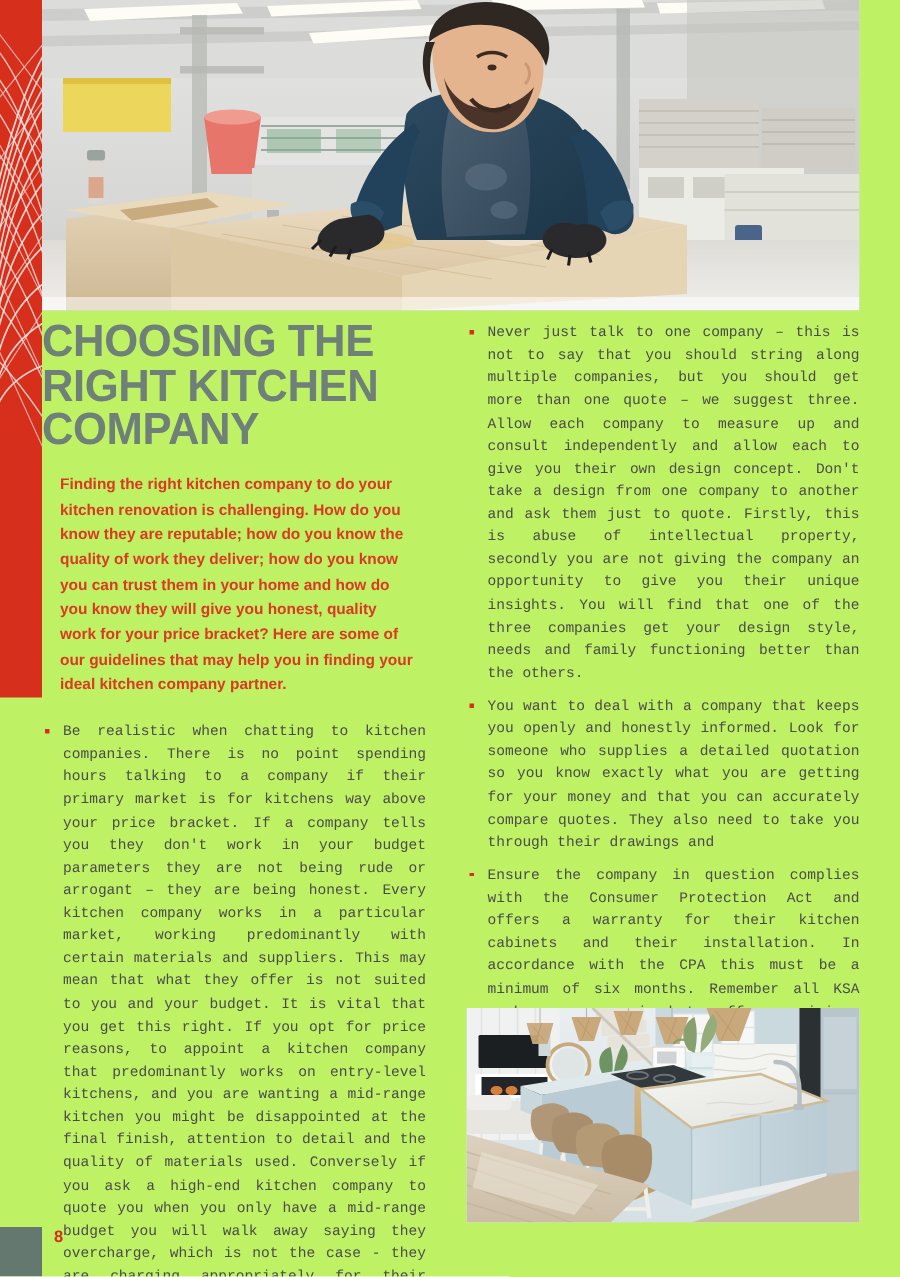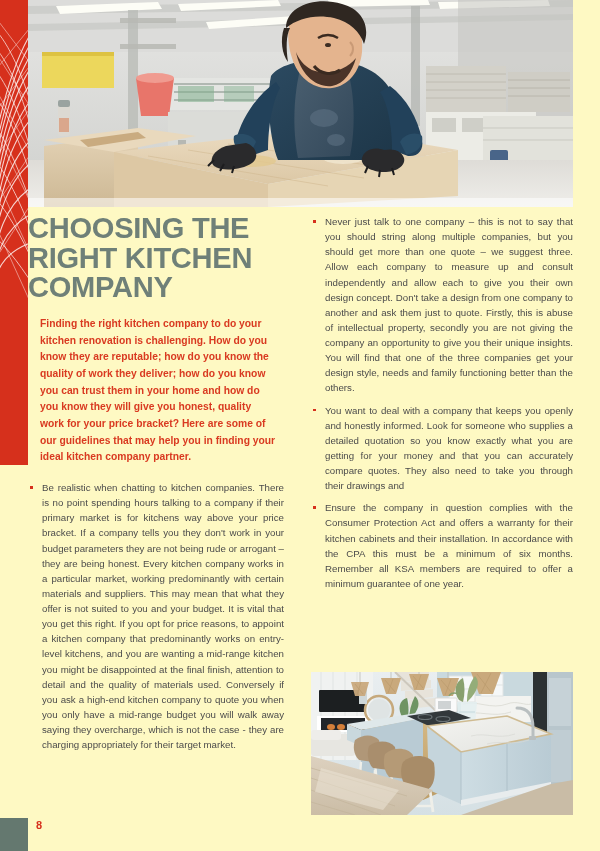--- a/index.html
+++ b/index.html
@@ -13,21 +13,21 @@
     position: relative;
     overflow: hidden;
     font-family: "Liberation Sans", sans-serif;
     -webkit-font-smoothing: antialiased;
   }
 
   
   .page {
     position: absolute;
     inset: 0;
-    background: #fef9c3;
+    background: #bef264;
   }
 
   
   .spine {
     position: absolute;
     left: 0;
     top: 0;
     width: 28px;
     height: 465px;
     background: #d6301c;
@@ -98,20 +98,21 @@
     line-height: 1.62;
     margin: 14px 0 14px 12px;
     width: 236px;
   }
 
   
   ul.bullets {
     list-style: none;
     margin: 0;
     padding: 0;
+    font-family: Liberation Mono, monospace;
   }
   ul.bullets li {
     position: relative;
     padding-left: 14px;
     margin-bottom: 7px;
     color: #4b4b4b;
     font-size: 9.7px;
     line-height: 1.56;
     text-align: justify;
     text-justify: inter-word;

